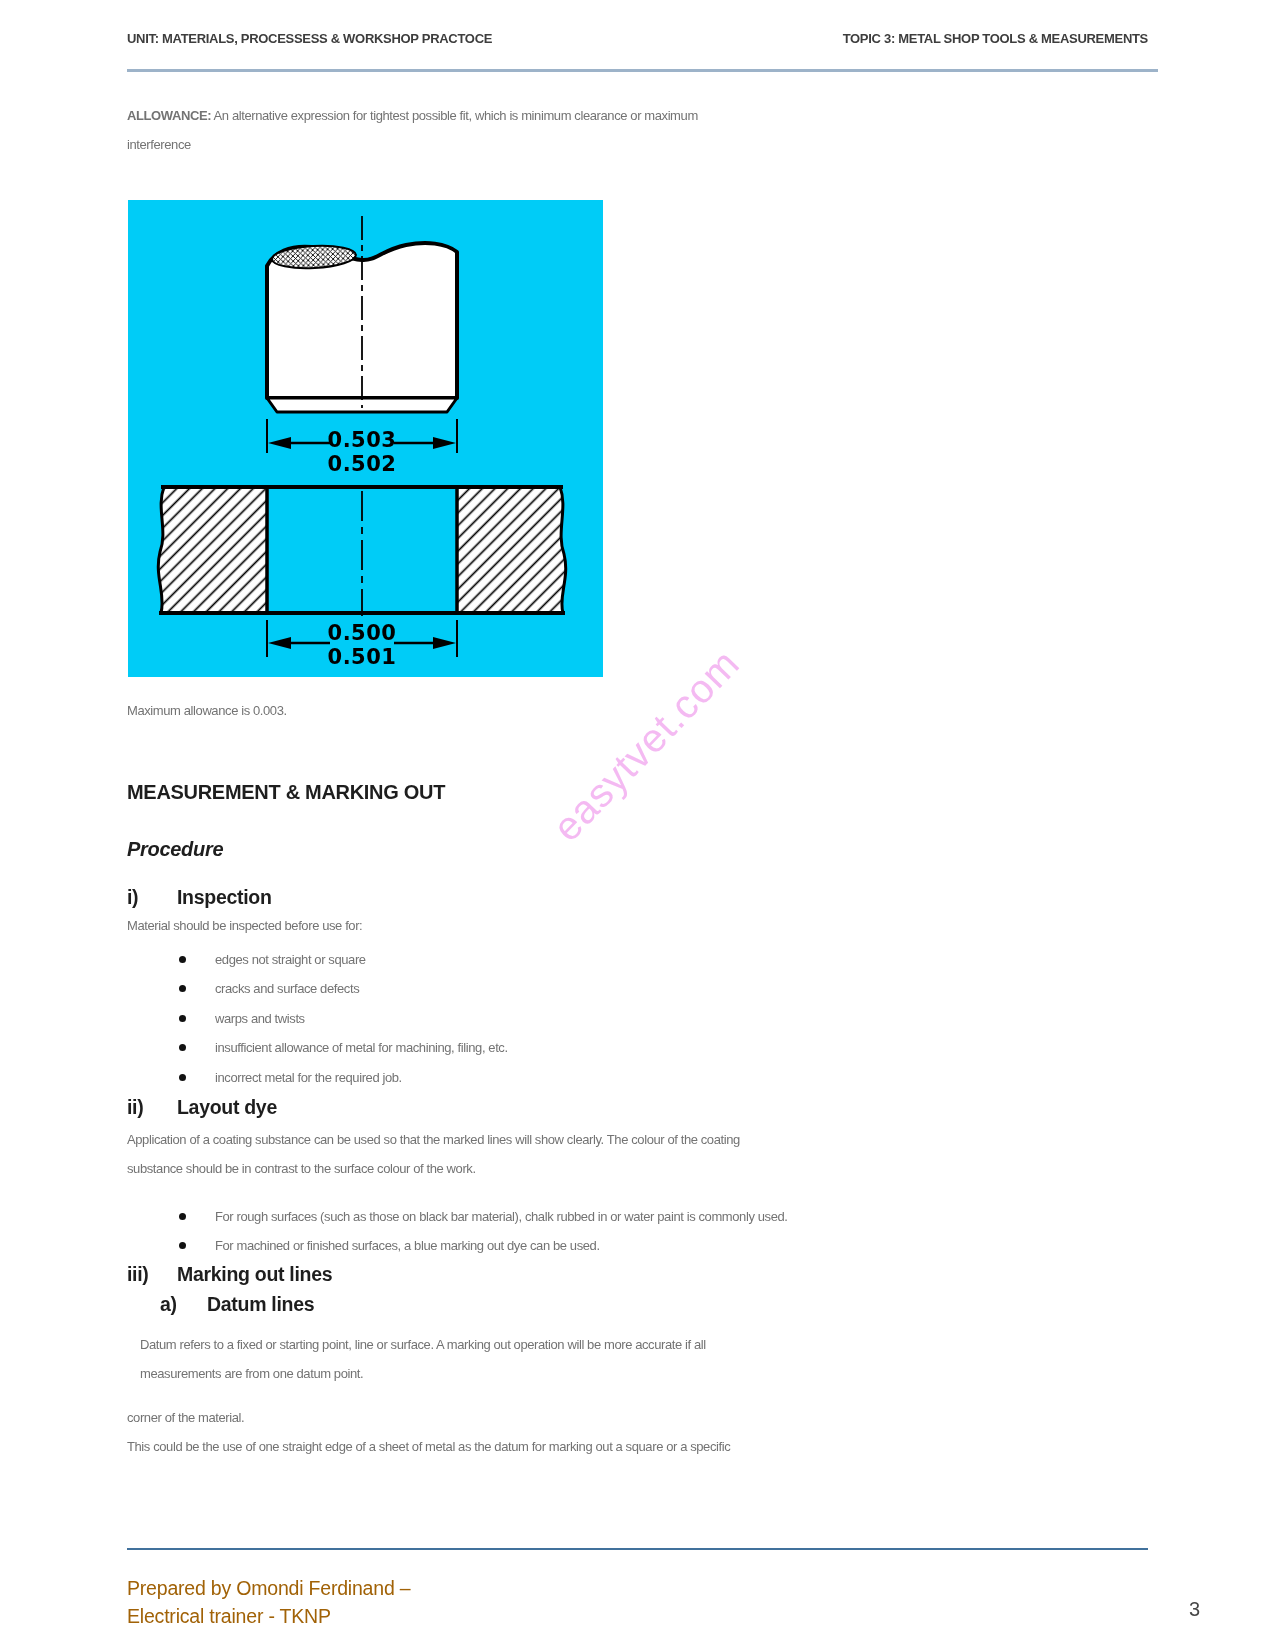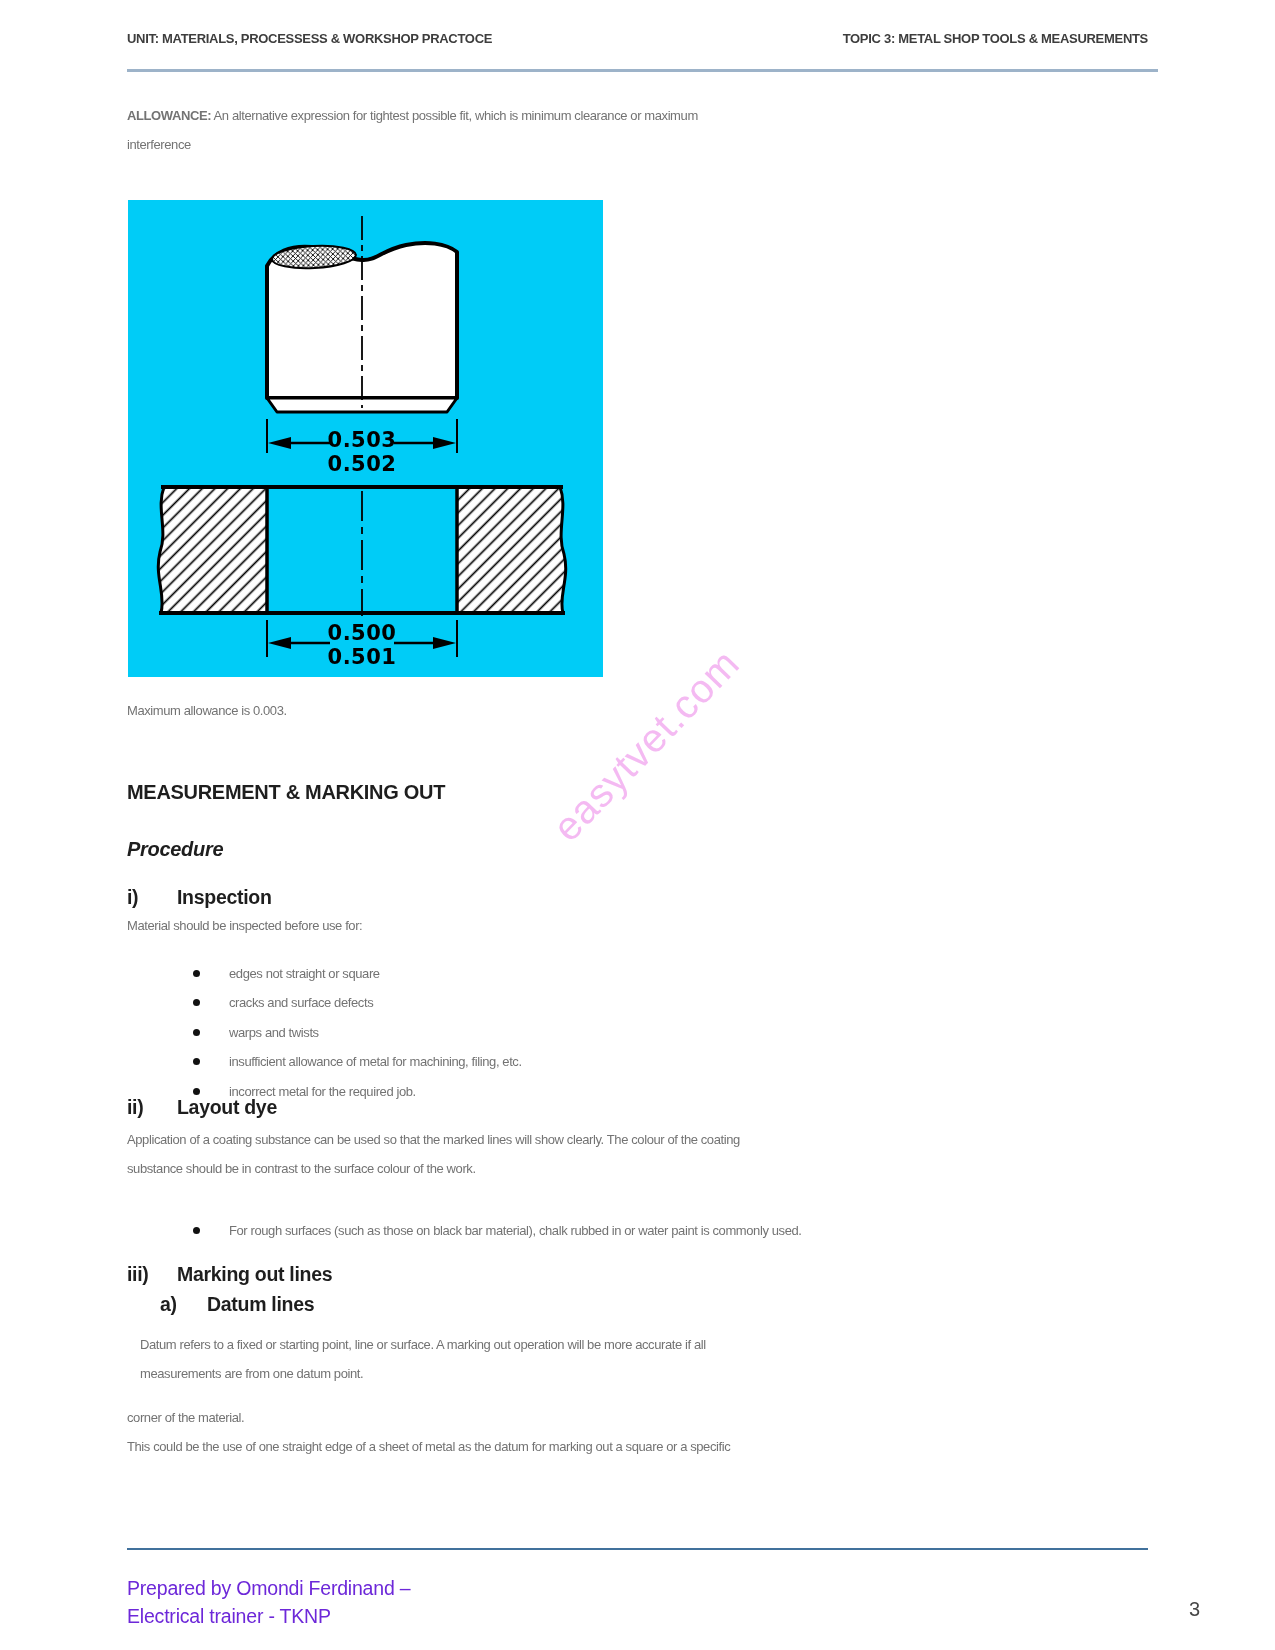--- a/index.html
+++ b/index.html
@@ -50,36 +50,36 @@
   .num-row { display:flex; font-weight:700; font-size:19.5px; letter-spacing:-0.3px; line-height:29.4px; }
   .num-row .num { width:50px; flex:0 0 50px; }
   .row-i   { top:883px;  left:127px; width:900px; }
   .row-ii  { top:1093px; left:127px; width:900px; }
   .row-iii { top:1260px; left:127px; width:900px; }
   .row-a   { top:1290px; left:160px; width:900px; }
   .row-a .num { width:47px; flex:0 0 47px; }
 
   .lead { top:911px; left:127px; width:900px; }
 
-  ul.doc-list { list-style:none; margin:16px; padding:0; left:127px; width:1030px; }
+  ul.doc-list { list-style:none; margin:2px; padding:0; left:127px; width:1030px; }
   ul.doc-list li { position:relative; padding-left:86px; line-height:29.4px; }
   ul.doc-list li::before {
     content:""; position:absolute; left:50px; top:11px;
     width:7px; height:7px; border-radius:50%; background:#111111;
   }
   .list-inspection { top:943px; }
   .list-dye { top:1200px; }
 
   .para-application { top:1125px; left:127px; width:1030px; }
   .para-datum { top:1330px; left:140px; width:1030px; }
   .para-thiscould { top:1403px; left:127px; width:1030px; }
 
   
   .footer-rule { top:1548px; left:127px; width:1021px; height:2px; background:#41719c; }
-  .footer-text { top:1574px; left:127px; width:700px; font-size:19.5px; line-height:28px; color:#6d28d9; letter-spacing:-0.2px; }
+  .footer-text { top:1574px; left:127px; width:700px; font-size:19.5px; line-height:28px; color:#a16207; letter-spacing:-0.2px; }
   .page-num { top:1595px; left:1160px; width:40px; text-align:right; font-size:20px; line-height:28px; color:#474747; }
 </style>
 </head>
 <body>
 
 <div class="page">
 
   <div class="abs doc-header">
     <span>UNIT: MATERIALS, PROCESSESS &amp; WORKSHOP PRACTOCE</span>
     <span>TOPIC 3: METAL SHOP TOOLS &amp; MEASUREMENTS</span>
@@ -172,20 +172,21 @@
   <div class="abs num-row row-ii">
     <span class="num">ii)</span>
     <span>Layout dye</span>
   </div>
   <div class="abs body-text para-application">
     <span class="line">Application of a coating substance can be used so that the marked lines will show clearly. The colour of the coating</span>
     <span class="line">substance should be in contrast to the surface colour of the work.</span>
   </div>
   <ul class="abs body-text doc-list list-dye">
     <li>For rough surfaces (such as those on black bar material), chalk rubbed in or water paint is commonly used.</li>
+    <li>For machined or finished surfaces, a blue marking out dye can be used.</li>
   </ul>
 
   <div class="abs num-row row-iii">
     <span class="num">iii)</span>
     <span>Marking out lines</span>
   </div>
   <div class="abs num-row row-a">
     <span class="num">a)</span>
     <span>Datum lines</span>
   </div>

